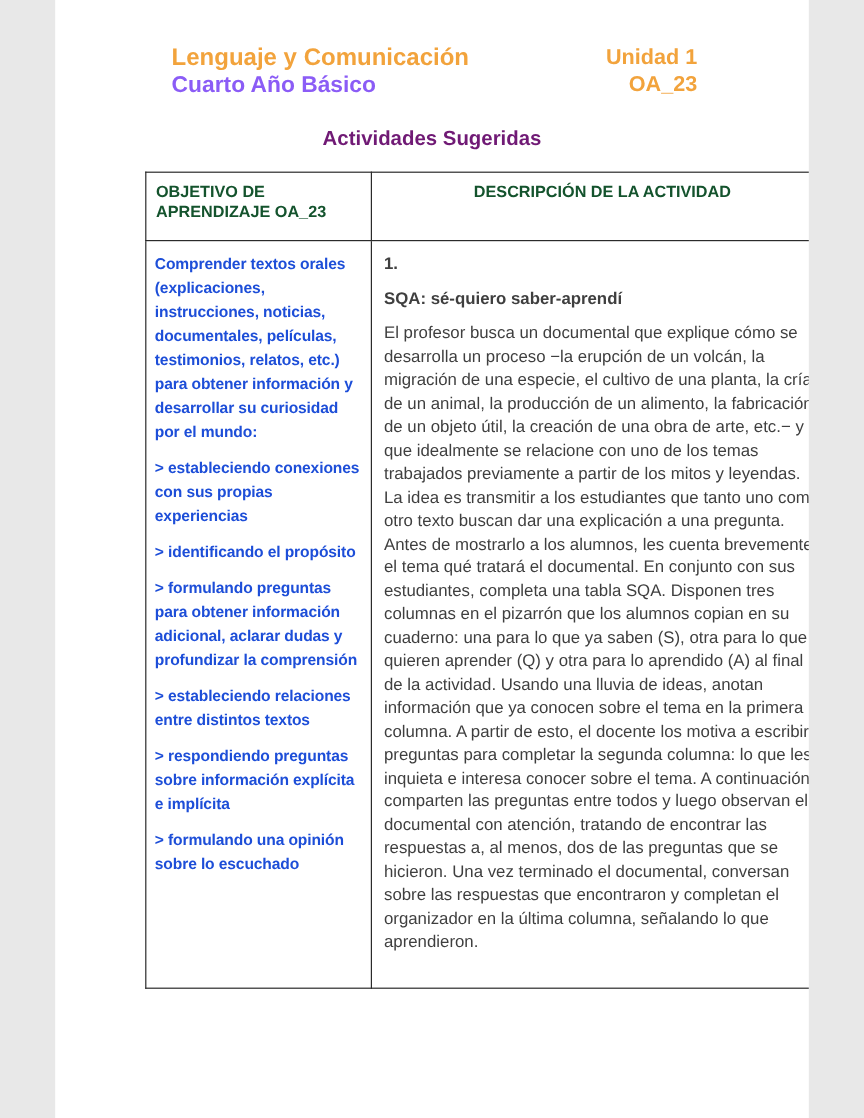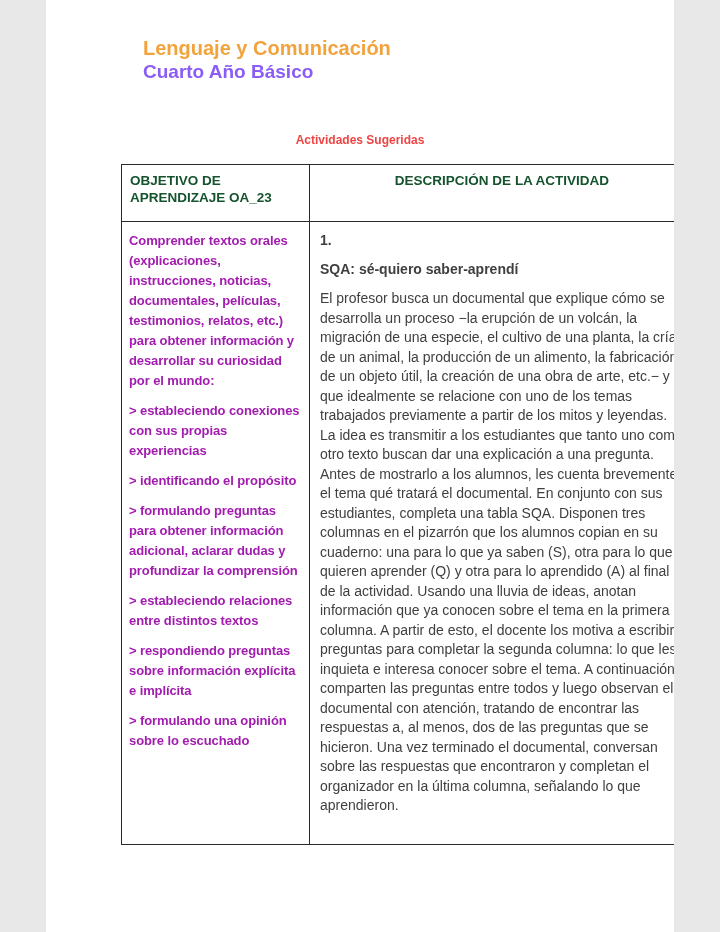--- a/index.html
+++ b/index.html
@@ -18,24 +18,24 @@
     justify-content:space-between;
     align-items:flex-start;
     padding:36px 93px 0 97px;
   }
   .orange{color:#F2A33C;}
   .subject{font-size:20px;font-weight:bold;line-height:24px;}
   .grade{font-size:19px;font-weight:bold;color:#8b5cf6;line-height:23px;}
   .dh-right{text-align:right;font-size:18px;font-weight:bold;line-height:23px;}
   .doc-title{
     text-align:center;
-    margin-top:50px;
-    font-size:12px;
+    margin-top:23px;
+    font-size:17px;
     font-weight:bold;
-    color:#ef4444;
+    color:#701a75;
   }
   table.activity-table{
     border-collapse:collapse;
     table-layout:fixed;
     width:573px;
     margin:17px 0 0 75px;
   }
   table.activity-table th,
   table.activity-table td{
     border:1.5px solid #2b2b2b;
@@ -50,21 +50,21 @@
     line-height:17px;
     padding:7px 8px 15px 8px;
   }
   th.th-obj{text-align:left;}
   th.th-desc{text-align:center;}
   td.td-obj{
     font-weight:bold;
     font-size:13px;
     letter-spacing:-0.1px;
     line-height:20px;
-    color:#a21caf;
+    color:#1d4ed8;
     padding:9px 7px 28px 7px;
   }
   td.td-obj p{margin:0 0 10px 0;}
   td.td-obj p:last-child{margin-bottom:0;}
   td.td-desc{
     font-size:14px;
     line-height:19.5px;
     color:#3f3f3f;
     padding:9px 10px 28px 10px;
   }
@@ -76,20 +76,24 @@
 </style>
 </head>
 <body>
 
 <div class="page">
 
   <div class="doc-header">
     <div class="dh-left">
       <div class="subject orange">Lenguaje y Comunicación</div>
       <div class="grade">Cuarto Año Básico</div>
+    </div>
+    <div class="dh-right orange">
+      <div>Unidad 1</div>
+      <div>OA_23</div>
     </div>
   </div>
 
   <div class="doc-title">Actividades Sugeridas</div>
 
   <table class="activity-table">
     <colgroup>
         <col class="col-obj">
         <col class="col-desc">
       </colgroup>

